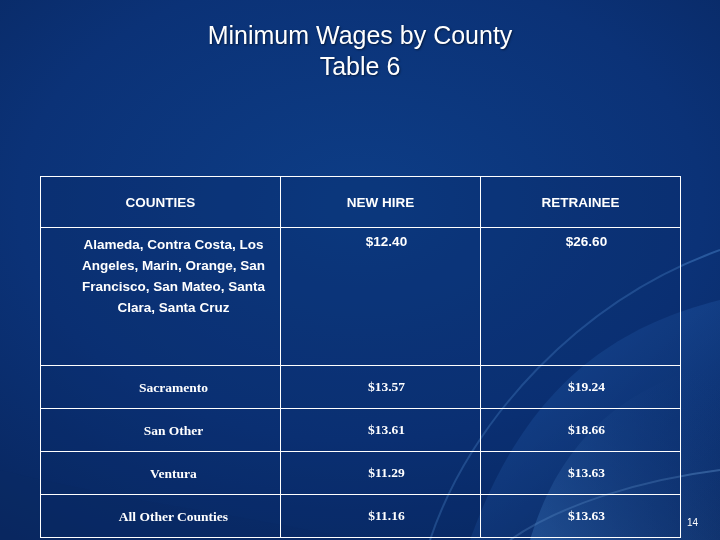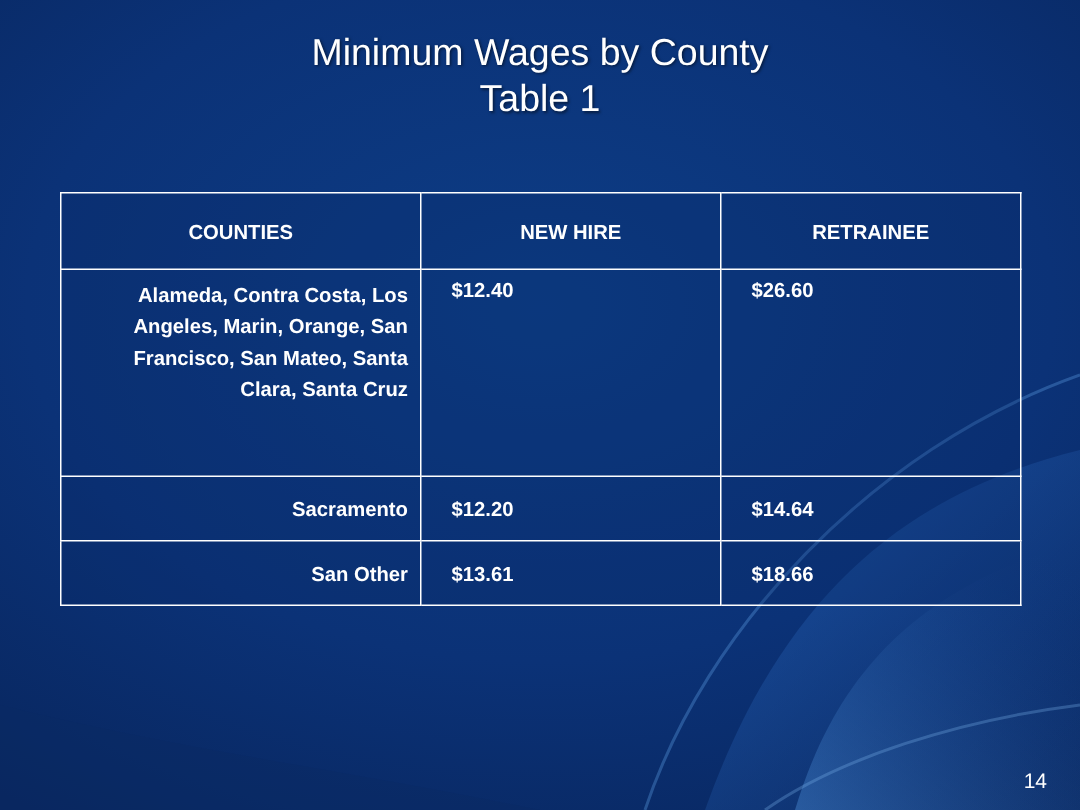--- a/index.html
+++ b/index.html
@@ -44,60 +44,62 @@
   .table-wrap {
     position: absolute;
     left: 40px;
     top: 128px;
     width: 640px;
   }
   table.wages {
     border-collapse: collapse;
     width: 640px;
     table-layout: fixed;
+    margin-top: 48px;
   }
   table.wages th, table.wages td {
     border: 1px solid #ffffff;
     color: #ffffff;
     font-size: 13.5px;
     font-family: "Liberation Sans", sans-serif;
     padding: 6px 8px;
     vertical-align: top;
     background: rgba(8, 40, 100, 0.25);
   }
   table.wages th {
     font-weight: bold;
     text-align: center;
     height: 38px;
     vertical-align: middle;
   }
   table.wages td.counties {
-    text-align: right;
+    text-align: center;
     font-weight: bold;
     line-height: 21px;
     padding-left: 34px;
   }
   table.wages td.num {
+    text-align: center;
     font-weight: bold;
     padding-left: 20px;
   }
   .col-counties { width: 240px; }
   .col-new { width: 200px; }
   .col-ret { width: 200px; }
 
   tr.r-big td { height: 125px; }
-  tr.r-small td { height: 30px; vertical-align: middle; }
+  tr.r-small td { height: 30px; vertical-align: middle; font-family: Liberation Serif, serif; }
   tr.r-small td.counties { vertical-align: middle; }
 
   .page-number {
     position: absolute;
     right: 22px;
     bottom: 12px;
     color: #ffffff;
-    font-size: 14px;
+    font-size: 10px;
     font-family: "Liberation Sans", sans-serif;
   }
 </style>
 </head>
 <body>
 
 <div class="slide">
 
   <svg class="swoosh" width="720" height="540" viewBox="0 0 720 540" style="left:0;top:0;">
     <defs>
@@ -112,21 +114,21 @@
     </defs>
     <path d="M720,300 C600,330 520,400 470,540 L720,540 Z" fill="url(#sw1)"></path>
     <path d="M720,360 C620,390 560,440 530,540 L720,540 Z" fill="url(#sw2)"></path>
     <path d="M720,250 C580,300 470,420 430,540" stroke="#5fa0e6" stroke-opacity="0.35" stroke-width="2" fill="none"></path>
     <path d="M720,470 C640,480 560,505 510,540" stroke="#7fb6ee" stroke-opacity="0.30" stroke-width="2" fill="none"></path>
     <path d="M0,470 C120,500 240,515 360,540 L0,540 Z" fill="#0a2a63" fill-opacity="0.45"></path>
   </svg>
 
   <div class="title">
     <div>Minimum Wages by County</div>
-    <div>Table 1</div>
+    <div>Table 6</div>
   </div>
 
   <div class="table-wrap">
     <table class="wages">
       <colgroup>
         <col class="col-counties">
         <col class="col-new">
         <col class="col-ret">
       </colgroup>
       <thead>
@@ -137,26 +139,36 @@
         </tr>
       </thead>
       <tbody>
         <tr class="r-big">
           <td class="counties">Alameda, Contra Costa, Los Angeles, Marin, Orange, San Francisco, San Mateo, Santa Clara, Santa Cruz</td>
           <td class="num">$12.40</td>
           <td class="num">$26.60</td>
         </tr>
         <tr class="r-small">
           <td class="counties">Sacramento</td>
-          <td class="num">$12.20</td>
-          <td class="num">$14.64</td>
+          <td class="num">$13.57</td>
+          <td class="num">$19.24</td>
         </tr>
         <tr class="r-small">
           <td class="counties">San Other</td>
           <td class="num">$13.61</td>
           <td class="num">$18.66</td>
+        </tr>
+        <tr class="r-small">
+          <td class="counties">Ventura</td>
+          <td class="num">$11.29</td>
+          <td class="num">$13.63</td>
+        </tr>
+        <tr class="r-small">
+          <td class="counties">All Other Counties</td>
+          <td class="num">$11.16</td>
+          <td class="num">$13.63</td>
         </tr>
       </tbody>
     </table>
   </div>
 
   <div class="page-number">14</div>
 </div>
 
 </body></html>

